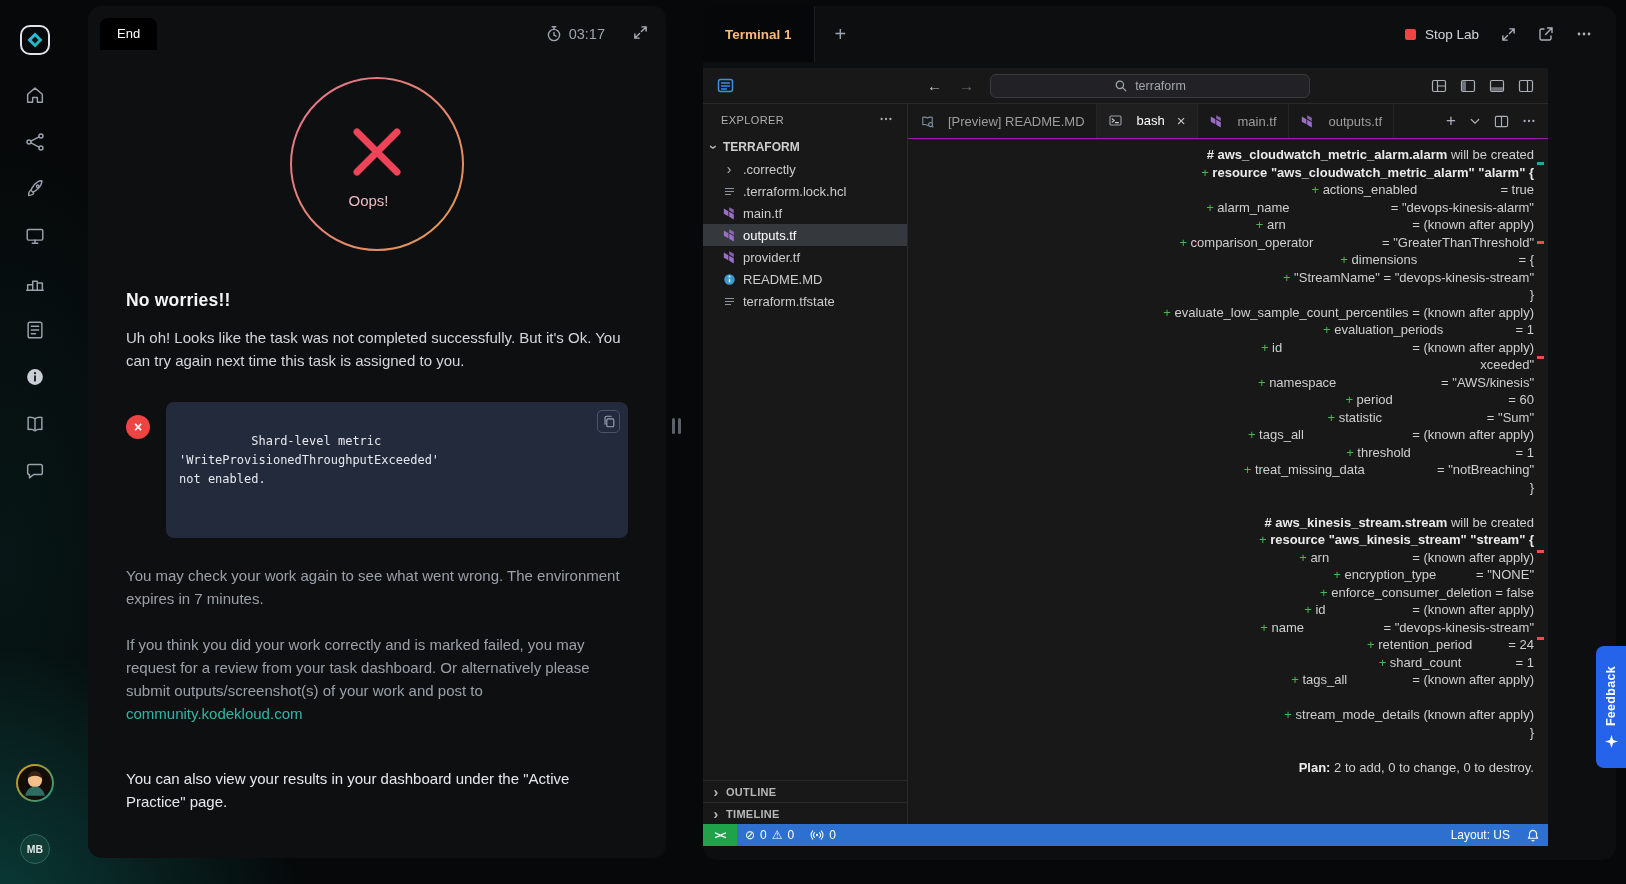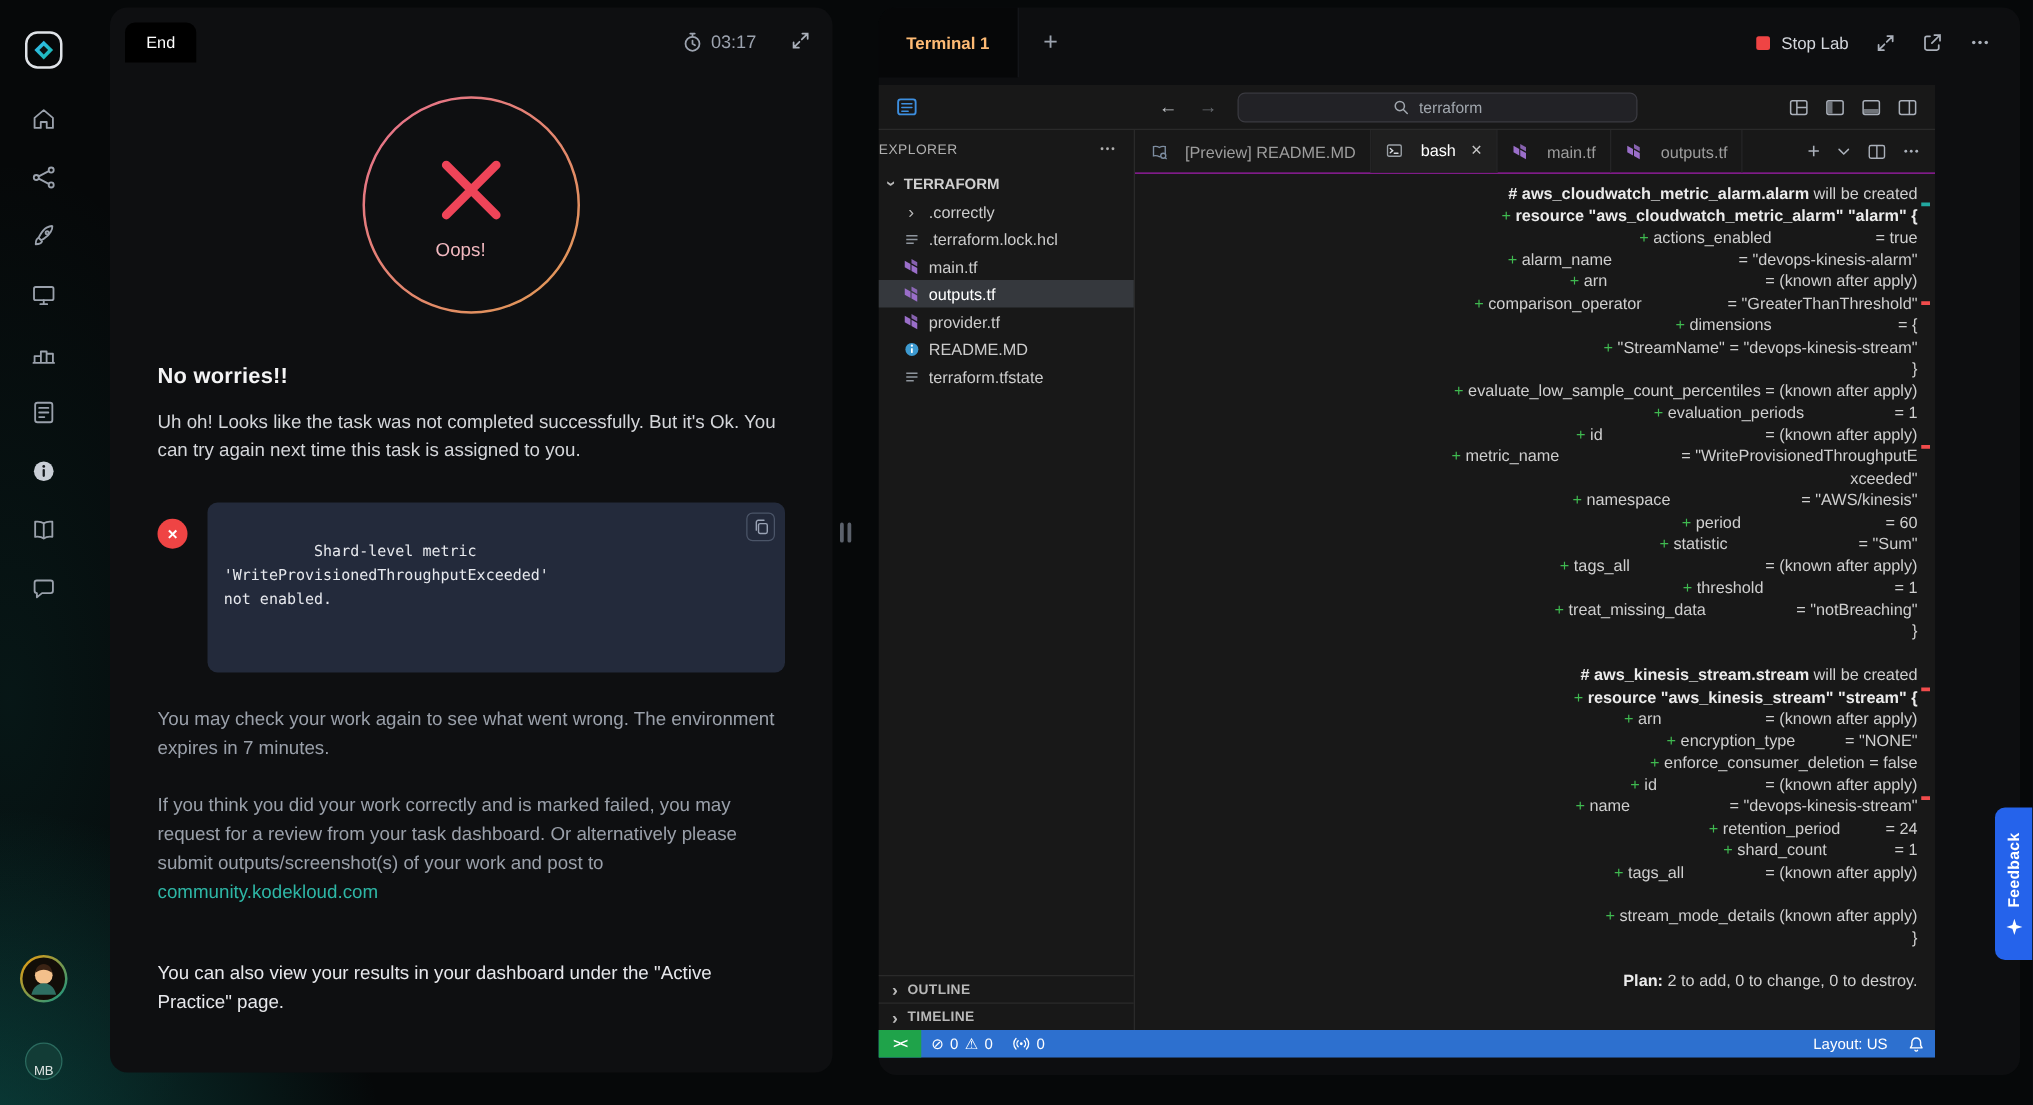--- a/index.html
+++ b/index.html
@@ -12,21 +12,21 @@
 
   
   .sidebar { position:absolute; left:0; top:0; width:70px; height:100%; display:flex; flex-direction:column; align-items:center; padding:20px 0 20px; z-index:2; }
   .logo { width:40px; height:40px; margin-bottom:24px; cursor:pointer; }
   .nav { display:flex; flex-direction:column; gap:25px; align-items:center; }
   .nav-btn { width:22px; height:22px; color:#9aa1ac; cursor:pointer; }
   .nav-btn svg { width:22px; height:22px; display:block; }
   .sidebar-bottom { margin-top:auto; display:flex; flex-direction:column; align-items:center; gap:32px; }
   .avatar { width:38px; height:38px; border-radius:50%; background:linear-gradient(135deg,#f59e0b,#0d9488); padding:2px; cursor:pointer; }
   .avatar-in { width:100%; height:100%; border-radius:50%; background:#120d08; overflow:hidden; }
-  .profile-badge { width:30px; height:30px; border-radius:50%; background:#123c36; border:1.5px solid #2b6b5f; display:flex; align-items:flex-end; justify-content:center; font-size:10.5px; font-weight:400; color:#dfe6e4; cursor:pointer; }
+  .profile-badge { width:30px; height:30px; border-radius:50%; background:#123c36; border:1.5px solid #2b6b5f; display:flex; align-items:center; justify-content:center; font-size:10.5px; font-weight:700; color:#dfe6e4; cursor:pointer; }
 
   
   .task-panel { position:absolute; left:88px; top:6px; width:578px; height:852px; background:#0e0f11; border-radius:14px; overflow:hidden; }
   .tp-header { display:flex; align-items:flex-end; justify-content:space-between; padding:12px 18px 0 12px; height:44px; }
   .tp-tab { background:#000; color:#fff; font-size:13px; padding:8px 17px 9px; border-radius:8px 8px 0 0; cursor:pointer; }
   .tp-header-right { display:flex; align-items:flex-start; gap:28px; padding-bottom:8px; color:#9ca3af; }
   .timer { display:flex; align-items:center; gap:7px; font-size:14.5px; }
   .icon-btn { cursor:pointer; display:inline-flex; align-items:center; justify-content:center; color:#aab0ba; }
   .icon-btn svg { display:block; }
   .tp-body { padding:0 38px; }
@@ -60,21 +60,21 @@
   .vscode { position:absolute; left:0; top:62px; width:845px; bottom:14px; background:#181818; display:flex; flex-direction:column; }
   .vs-titlebar { height:36px; flex:0 0 auto; display:flex; align-items:center; border-bottom:1px solid #2a2a2a; padding:0 12px; }
   .vs-menu { margin-left:2px; display:flex; cursor:pointer; }
   .vs-nav { margin-left:193px; display:flex; gap:17px; align-items:center; }
   .vs-arrow { font-size:15px; color:#c3c6ca; cursor:pointer; line-height:1; }
   .vs-arrow.dim { color:#686c71; }
   .vs-search { margin-left:16px; width:320px; height:24px; background:#222226; border:1px solid #3a3a40; border-radius:6px; display:flex; align-items:center; justify-content:center; gap:7px; color:#a0a6ad; font-size:12.5px; cursor:pointer; }
   .vs-layouts { margin-left:auto; display:flex; gap:13px; margin-right:2px; color:#c9c9c9; }
   .vs-body { flex:1; display:flex; min-height:0; }
   .vs-sidebar { width:205px; flex:0 0 auto; border-right:1px solid #2a2a2a; position:relative; font-size:13px; color:#cccccc; }
-  .vs-side-header { height:32px; display:flex; align-items:center; justify-content:space-between; padding:0 14px 0 0; font-size:11px; color:#b0b0b0; letter-spacing:.4px; }
+  .vs-side-header { height:32px; display:flex; align-items:center; justify-content:space-between; padding:0 14px 0 18px; font-size:11px; color:#b0b0b0; letter-spacing:.4px; }
   .side-more { cursor:pointer; color:#b0b0b0; }
   .tree-root { height:22px; display:flex; align-items:center; gap:3px; padding-left:5px; font-size:12px; font-weight:700; color:#d0d0d0; cursor:pointer; }
   .tree-row { height:22px; display:flex; align-items:center; padding-left:18px; cursor:pointer; }
   .tree-row.selected { background:#35383d; color:#fff; }
   .fic { width:16px; display:flex; justify-content:center; align-items:center; margin-right:6px; flex:0 0 auto; }
   .fic svg { display:block; }
   .flabel { white-space:nowrap; }
   .chev { display:inline-block; font-size:14px; color:#b9b9b9; width:12px; text-align:center; line-height:1; }
   .chev.d { transform:rotate(90deg); }
   .side-bottom { position:absolute; left:0; right:0; bottom:0; }
@@ -495,21 +495,20 @@
                 <div class="tline">      <span class="tg">+</span> actions_enabled                       = true</div>
                 <div class="tline">      <span class="tg">+</span> alarm_name                            = "devops-kinesis-alarm"</div>
                 <div class="tline">      <span class="tg">+</span> arn                                   = (known after apply)</div>
                 <div class="tline">      <span class="tg">+</span> comparison_operator                   = "GreaterThanThreshold"</div>
                 <div class="tline">      <span class="tg">+</span> dimensions                            = {</div>
                 <div class="tline">          <span class="tg">+</span> "StreamName" = "devops-kinesis-stream"</div>
                 <div class="tline">        }</div>
                 <div class="tline">      <span class="tg">+</span> evaluate_low_sample_count_percentiles = (known after apply)</div>
                 <div class="tline">      <span class="tg">+</span> evaluation_periods                    = 1</div>
                 <div class="tline">      <span class="tg">+</span> id                                    = (known after apply)</div>
-                <div class="tline">      <span class="tg">+</span> metric_name                           = "WriteProvisionedThroughputE</div>
                 <div class="tline">xceeded"</div>
                 <div class="tline">      <span class="tg">+</span> namespace                             = "AWS/kinesis"</div>
                 <div class="tline">      <span class="tg">+</span> period                                = 60</div>
                 <div class="tline">      <span class="tg">+</span> statistic                             = "Sum"</div>
                 <div class="tline">      <span class="tg">+</span> tags_all                              = (known after apply)</div>
                 <div class="tline">      <span class="tg">+</span> threshold                             = 1</div>
                 <div class="tline">      <span class="tg">+</span> treat_missing_data                    = "notBreaching"</div>
                 <div class="tline">    }</div>
                 <div class="tline"> </div>
                 <div class="tline"><span class="tb">  # aws_kinesis_stream.stream</span> will be created</div>

